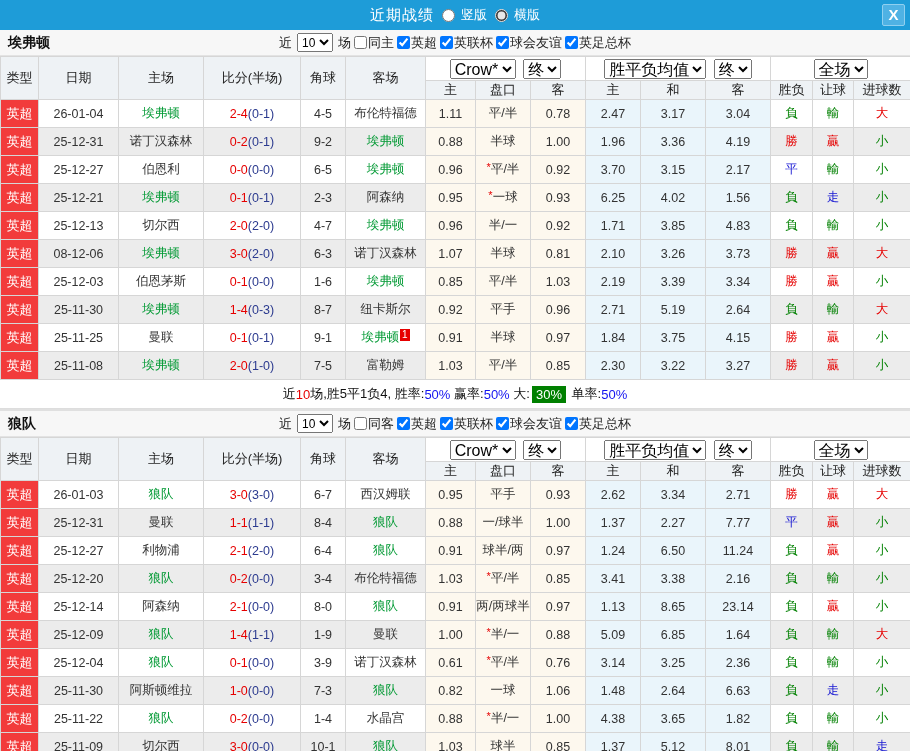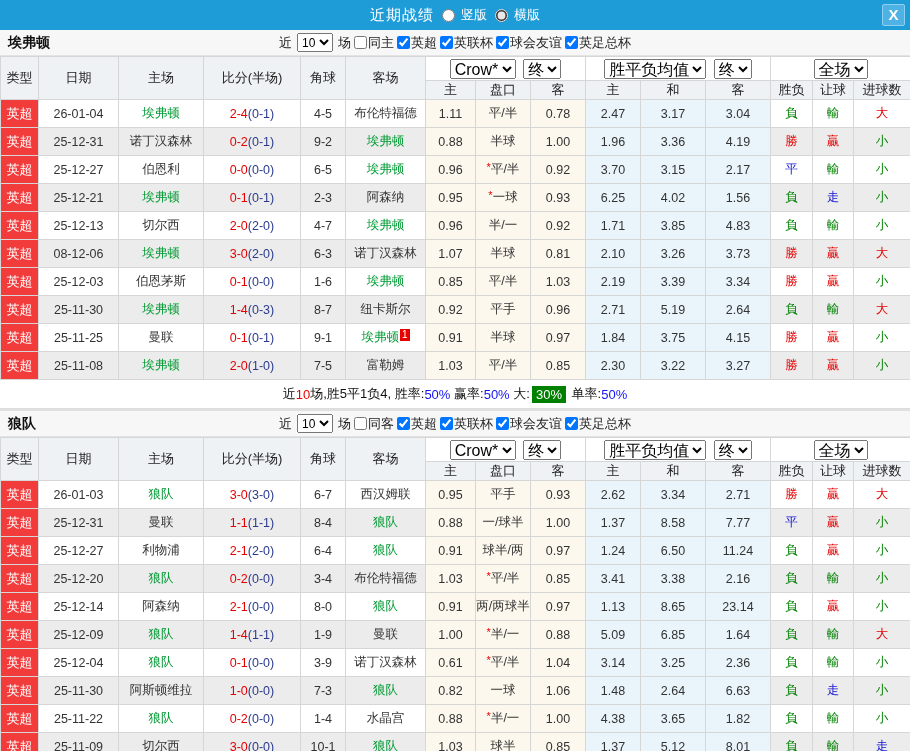--- a/index.html
+++ b/index.html
@@ -430,21 +430,21 @@
     <td class="c-type">英超</td>
     <td class="c-date">25-12-31</td>
     <td class="c-home">曼联</td>
     <td class="c-score"><span class="ft">1-1</span><span class="ht">(1-1)</span></td>
     <td class="c-corner">8-4</td>
     <td class="c-away"><span class="away-name team-sel">狼队</span></td>
     <td class="cream">0.88</td>
     <td class="cream c-line"><span class="star"></span><span class="line-text">一/球半</span></td>
     <td class="cream">1.00</td>
     <td class="blue-bg">1.37</td>
-    <td class="blue-bg">8.58</td>
+    <td class="blue-bg">2.27</td>
     <td class="blue-bg">7.77</td>
     <td class="c-wl res-b">平</td>
     <td class="c-hc res-r">贏</td>
     <td class="c-goal res-g">小</td>
   </tr>
           <tr>
     <td class="c-type">英超</td>
     <td class="c-date">25-12-27</td>
     <td class="c-home">利物浦</td>
     <td class="c-score"><span class="ft">2-1</span><span class="ht">(2-0)</span></td>
@@ -513,21 +513,21 @@
   </tr>
           <tr>
     <td class="c-type">英超</td>
     <td class="c-date">25-12-04</td>
     <td class="c-home team-sel">狼队</td>
     <td class="c-score"><span class="ft">0-1</span><span class="ht">(0-0)</span></td>
     <td class="c-corner">3-9</td>
     <td class="c-away"><span class="away-name">诺丁汉森林</span></td>
     <td class="cream">0.61</td>
     <td class="cream c-line"><span class="star">*</span><span class="line-text">平/半</span></td>
-    <td class="cream">1.04</td>
+    <td class="cream">0.76</td>
     <td class="blue-bg">3.14</td>
     <td class="blue-bg">3.25</td>
     <td class="blue-bg">2.36</td>
     <td class="c-wl res-g">負</td>
     <td class="c-hc res-g">輸</td>
     <td class="c-goal res-g">小</td>
   </tr>
           <tr>
     <td class="c-type">英超</td>
     <td class="c-date">25-11-30</td>

